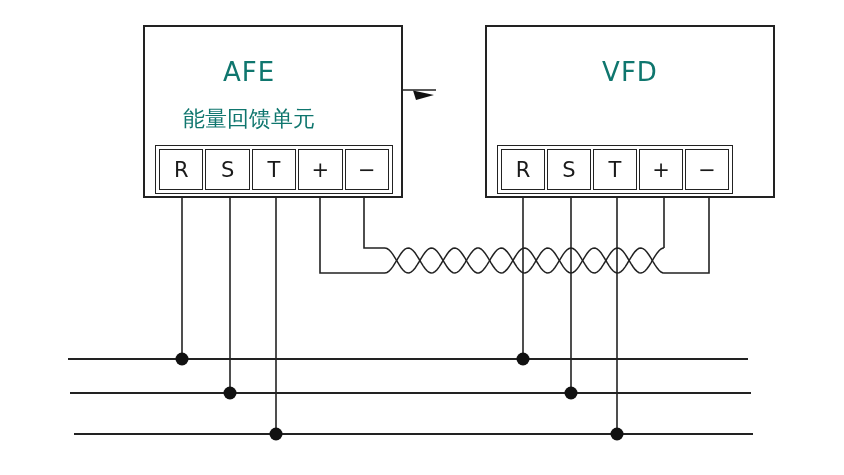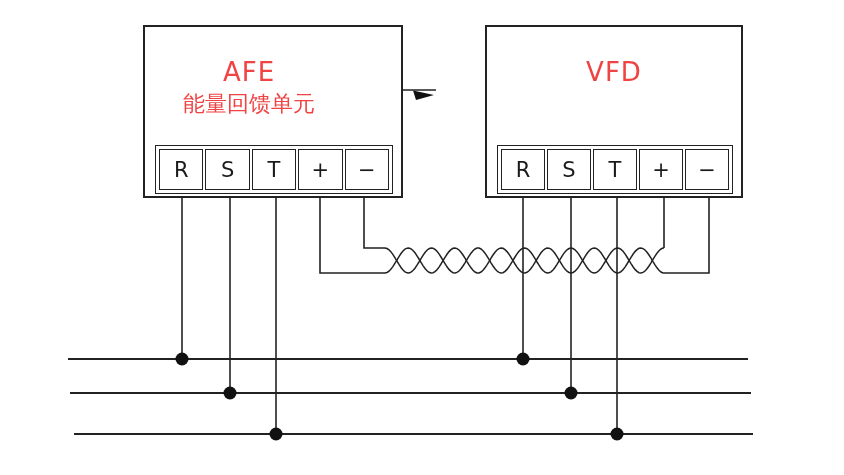--- a/index.html
+++ b/index.html
@@ -11,28 +11,28 @@
     overflow:hidden;
   }
   .wiring-svg{position:absolute;left:0;top:0;width:844px;height:475px;}
   .unit-box{
     position:absolute;
     border:2px solid #222;
     background:#fff;
     box-sizing:border-box;
   }
   .unit-box.afe{left:143px;top:25px;width:260px;height:173px;}
-  .unit-box.vfd{left:485px;top:25px;width:258px;height:173px;}
+  .unit-box.vfd{left:485px;top:25px;width:290px;height:173px;}
   .titles{
     position:absolute;left:0;top:30px;width:100%;
-    text-align:center;color:#ef4444;
+    text-align:center;color:#0f766e;
   }
   .afe .titles{transform:translateX(-24px);}
   .unit-title{font-size:26px;line-height:30px;letter-spacing:1px;}
-  .unit-subtitle{font-size:22px;line-height:30px;margin-top:2px;}
+  .unit-subtitle{font-size:22px;line-height:30px;margin-top:17px;}
   .strip{
     position:absolute;
     border:1.5px solid #222;
     box-sizing:border-box;
     display:flex;
     gap:2px;
     padding:3px;
     background:#fff;
   }
   .afe .strip{left:10px;top:118px;width:238px;height:49px;}

